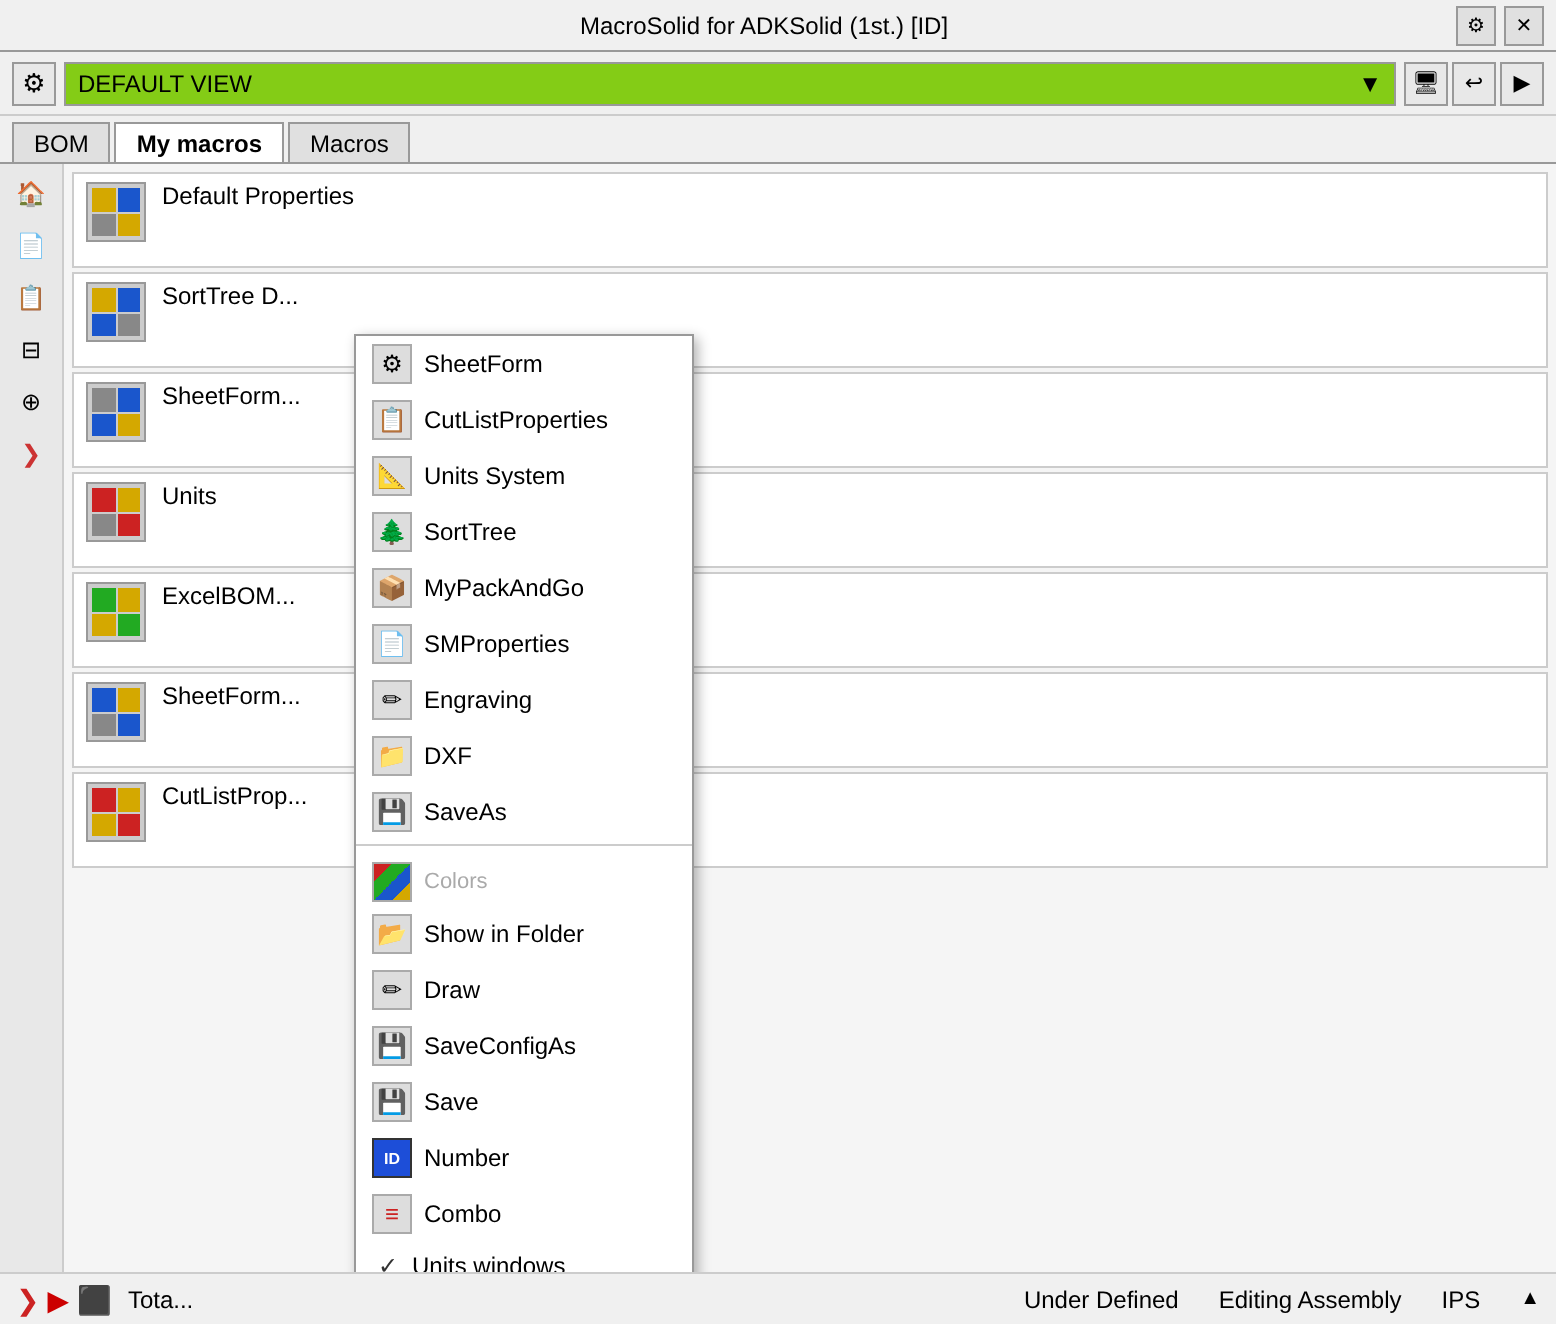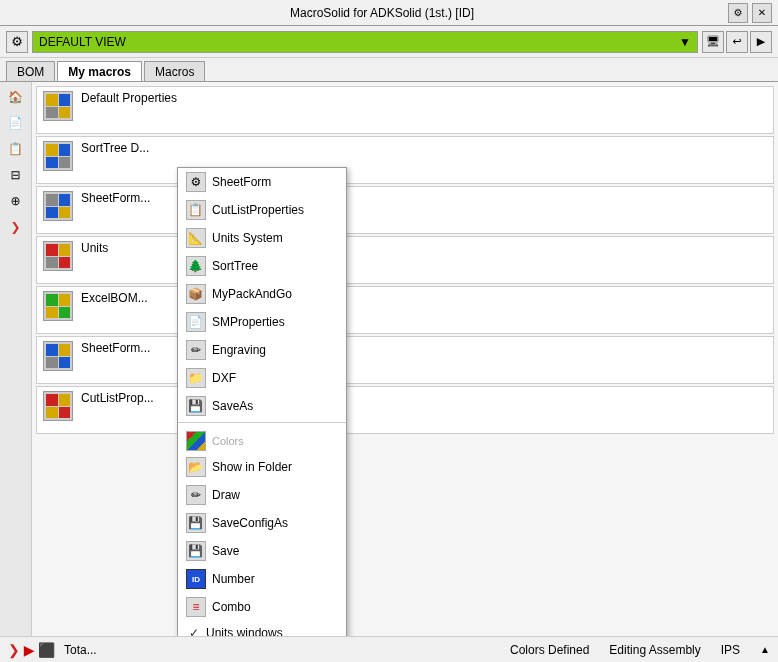--- a/index.html
+++ b/index.html
@@ -413,18 +413,18 @@
 <div class="status-bar">
   <div class="status-left">
     <div class="status-icons">
       <span class="status-icon" style="color:#cc2222;">❯</span>
       <span class="status-icon" style="color:#cc0000;">▶</span>
       <span class="status-icon" style="color:#884400;">⬛</span>
     </div>
     <span>Tota...</span>
   </div>
   <div class="status-right">
-    <span>Colors Defined</span>
+    <span>Under Defined</span>
     <span>Editing Assembly</span>
     <span>IPS</span>
     <span class="status-arrow">▲</span>
   </div>
 </div>
 
 </body></html>

